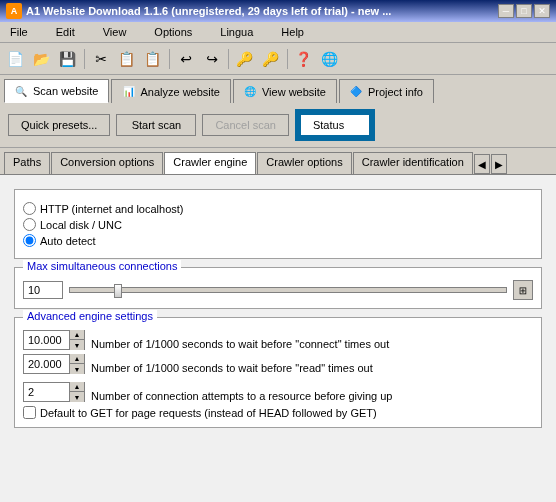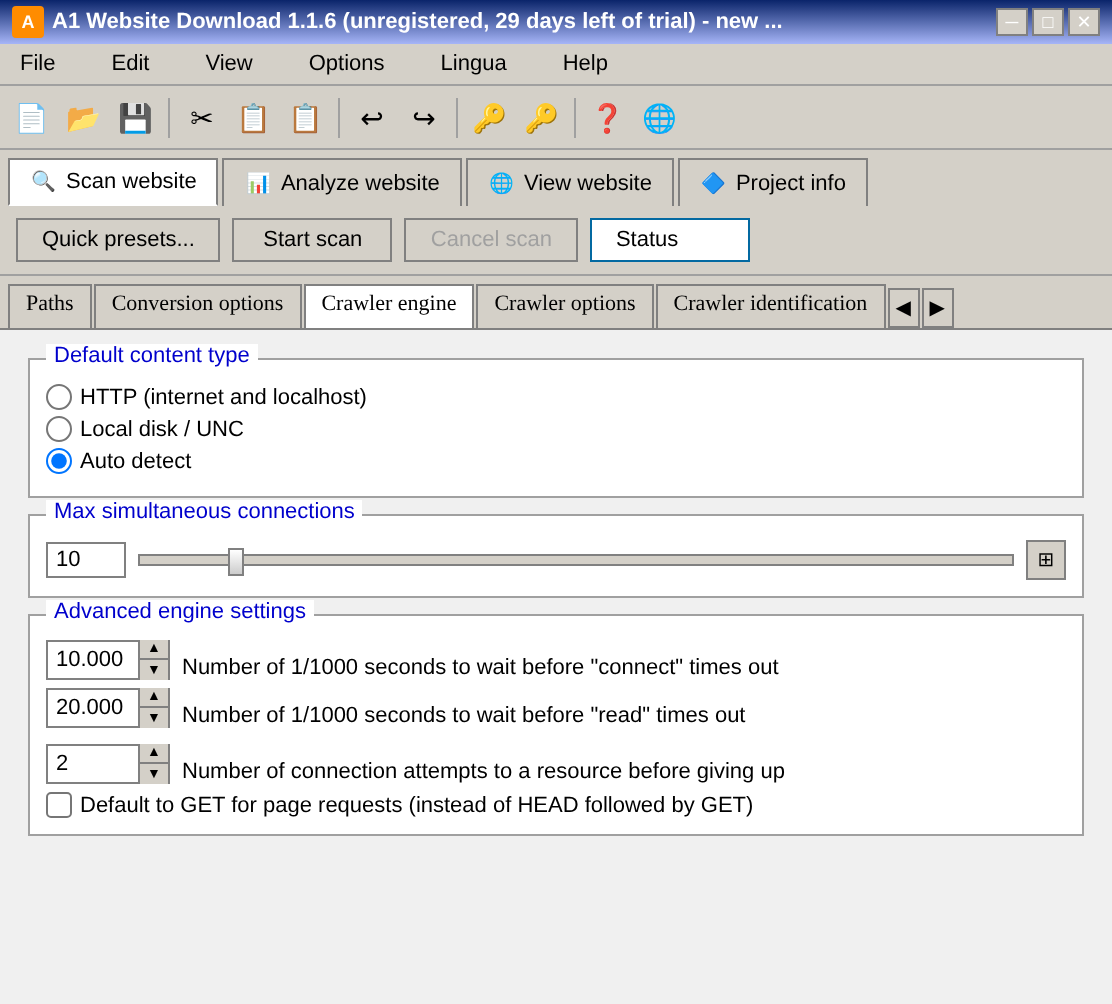--- a/index.html
+++ b/index.html
@@ -133,35 +133,34 @@
       cursor: pointer;
       min-width: 80px;
     }
     .btn:disabled, .btn.disabled {
       color: #a0a0a0;
       cursor: default;
     }
     .status-label {
       padding: 4px 12px;
       background: #ffffff;
-      border: 1px solid #0369a1;
+      border: 6px solid #0369a1;
       font-size: 11px;
       min-width: 80px;
     }
 
     
     .sub-tab-bar {
       background: #d4d0c8;
       display: flex;
       padding: 4px 4px 0;
       gap: 1px;
       border-bottom: 1px solid #808080;
       overflow: hidden;
       align-items: flex-end;
-      font-family: Liberation Serif, serif;
     }
     .sub-tab {
       padding: 3px 8px;
       background: #d4d0c8;
       border: 1px solid #808080;
       border-bottom: none;
       cursor: pointer;
       font-size: 11px;
       white-space: nowrap;
       height: 22px;
@@ -398,21 +397,20 @@
     <span>Crawler identification</span>
   </div>
   <div class="sub-tab-arrow">◀</div>
   <div class="sub-tab-arrow">▶</div>
 </div>
 
 <div class="panel">
   <div class="panel-inner">
 
     <div class="group-box">
-      <div class="group-box-title">Default content type</div>
       <div class="group-content">
         <div class="radio-row">
           <input type="radio" name="content-type" id="http-radio" style="">
           <label for="http-radio">HTTP (internet and localhost)</label>
         </div>
         <div class="radio-row">
           <input type="radio" name="content-type" id="local-radio" style="">
           <label for="local-radio">Local disk / UNC</label>
         </div>
         <div class="radio-row">

